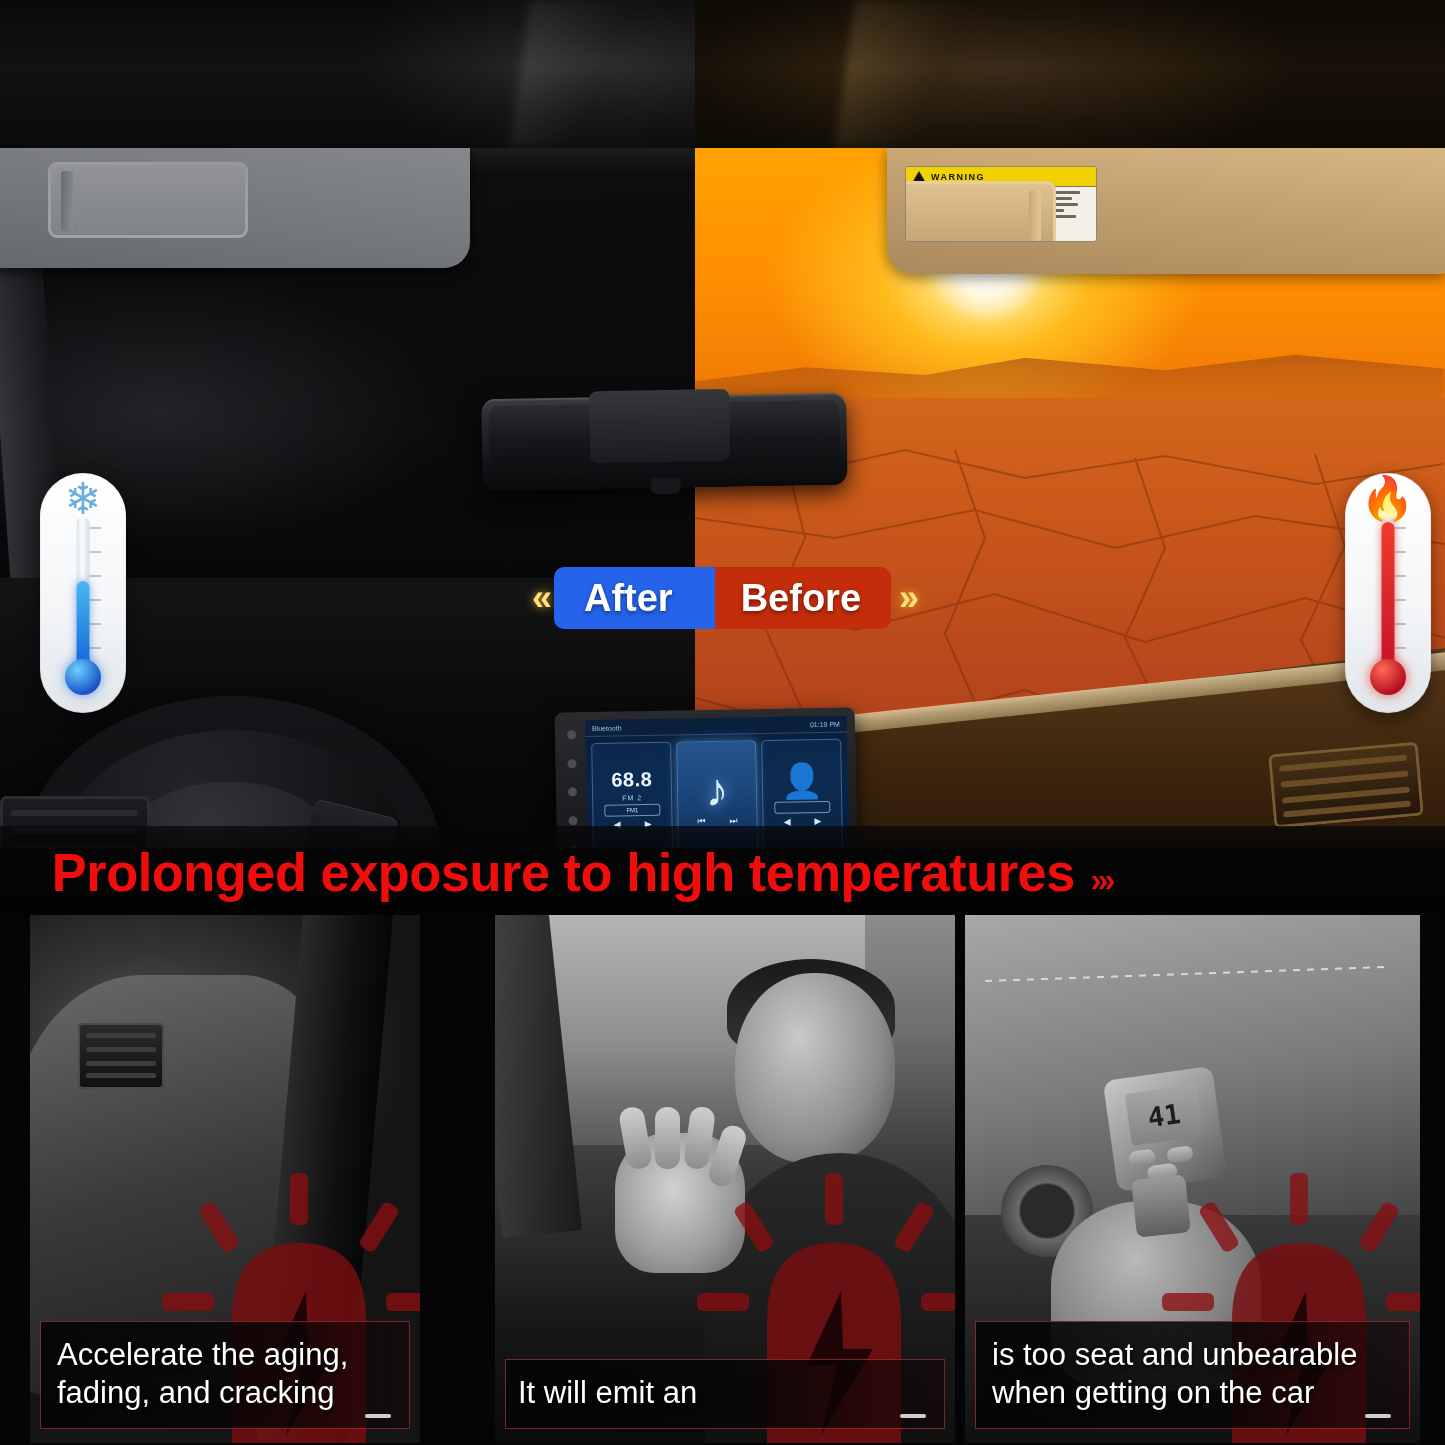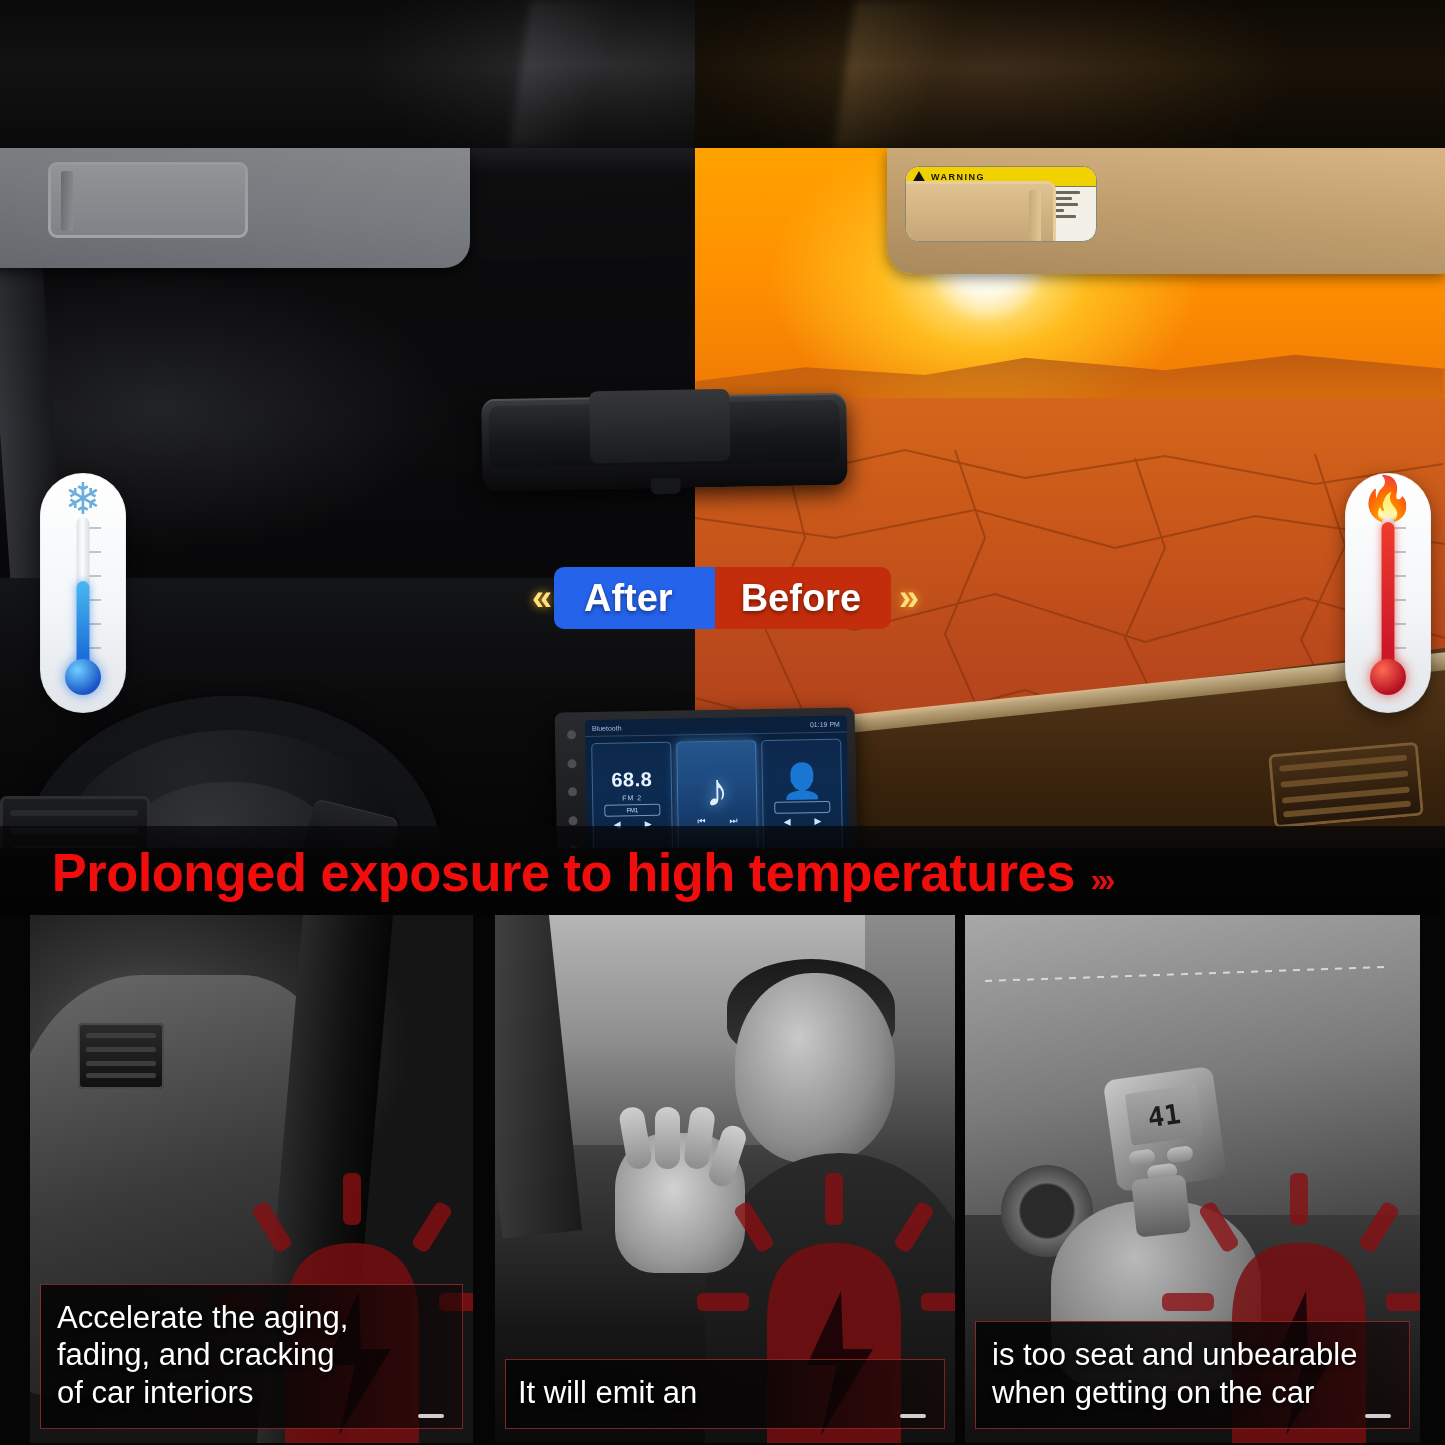--- a/index.html
+++ b/index.html
@@ -152,21 +152,21 @@
     position:absolute; right:40px; top:14px; width:200px; height:76px;
     background:linear-gradient(180deg,#e0c291,#bfa070);
     border:3px solid #e8cd9e; border-radius:9px;
   }
   .hot .visor-r .pocket:before{
     content:""; position:absolute; right:12px; top:6px; width:12px; height:60px;
     background:linear-gradient(90deg,#c8aa79,#e2c694); border-radius:3px;
   }
   .warn-label{
     position:absolute; left:18px; top:18px; width:192px; height:76px;
-    background:#f3f0e8; border:1px solid #8d8576; border-radius:14px;
+    background:#f3f0e8; border:1px solid #8d8576; border-radius:3px;
     overflow:hidden; font-size:5px; color:#3a352c; z-index:7;
   }
   .warn-label .wl-top{
     height:20px; background:#f2d100; display:flex; align-items:center; gap:5px;
     padding:0 6px; border-bottom:1px solid #7d7768;
   }
   .warn-label .wl-tri{
     width:0;height:0;border-left:7px solid transparent;border-right:7px solid transparent;
     border-bottom:12px solid #151310;
   }
@@ -353,21 +353,21 @@
     font-size:54px; font-weight:bold; color:#f20d0d; line-height:1;
     letter-spacing:-.5px;
   }
   .subline .arrows{
     font-size:34px; font-weight:bold; color:#e01010; letter-spacing:-4px; line-height:1;
   }
 
   
   .panels{ position:absolute; left:0; top:915px; width:1445px; height:530px; z-index:36; }
   .panel{ position:absolute; top:0; height:528px; overflow:hidden; background:#0a0a0a; }
-  .p1{ left:30px; width:443px; }
+  .p1{ left:30px; width:390px; }
   .p2{ left:495px; width:460px; }
   .p3{ left:965px; width:455px; }
 
   .photo{ position:absolute; inset:0; filter:grayscale(1); }
   
   .ph1{
     background:
       radial-gradient(ellipse 260px 200px at 120px 130px, #5a5a5a 0%, #353535 45%, #151515 100%),
       linear-gradient(160deg,#3a3a3a 0%,#242424 40%,#0d0d0d 100%);
   }
@@ -718,21 +718,20 @@
           <rect x="230" y="28" width="18" height="52" rx="6" transform="rotate(32 239 54)"></rect>
           <rect x="22" y="120" width="52" height="18" rx="6"></rect>
           <rect x="246" y="120" width="52" height="18" rx="6"></rect>
         </g>
         <path d="M160 70 q66 0 66 78 v150 q0 32 -32 32 h-70 q-32 0 -32 -32 v-150 q0 -78 68 -78 z" fill="#7a0d11" opacity="0.9"></path>
         <path d="M166 118 l-34 74 h30 l-16 70 l52 -86 h-30 z" fill="#1a0306" opacity="0.95"></path>
       </svg>
       <div class="cap">
         <p>Accelerate the aging,</p>
         <p>fading, and cracking</p>
-        <p>of car interiors</p>
         <span class="tail"></span>
       </div>
     </div>
 
     <div class="panel p2">
       <div class="photo ph2">
         <div class="windshield"></div>
         <div class="apill"></div>
         <div class="hair"></div>
         <div class="head"></div>

